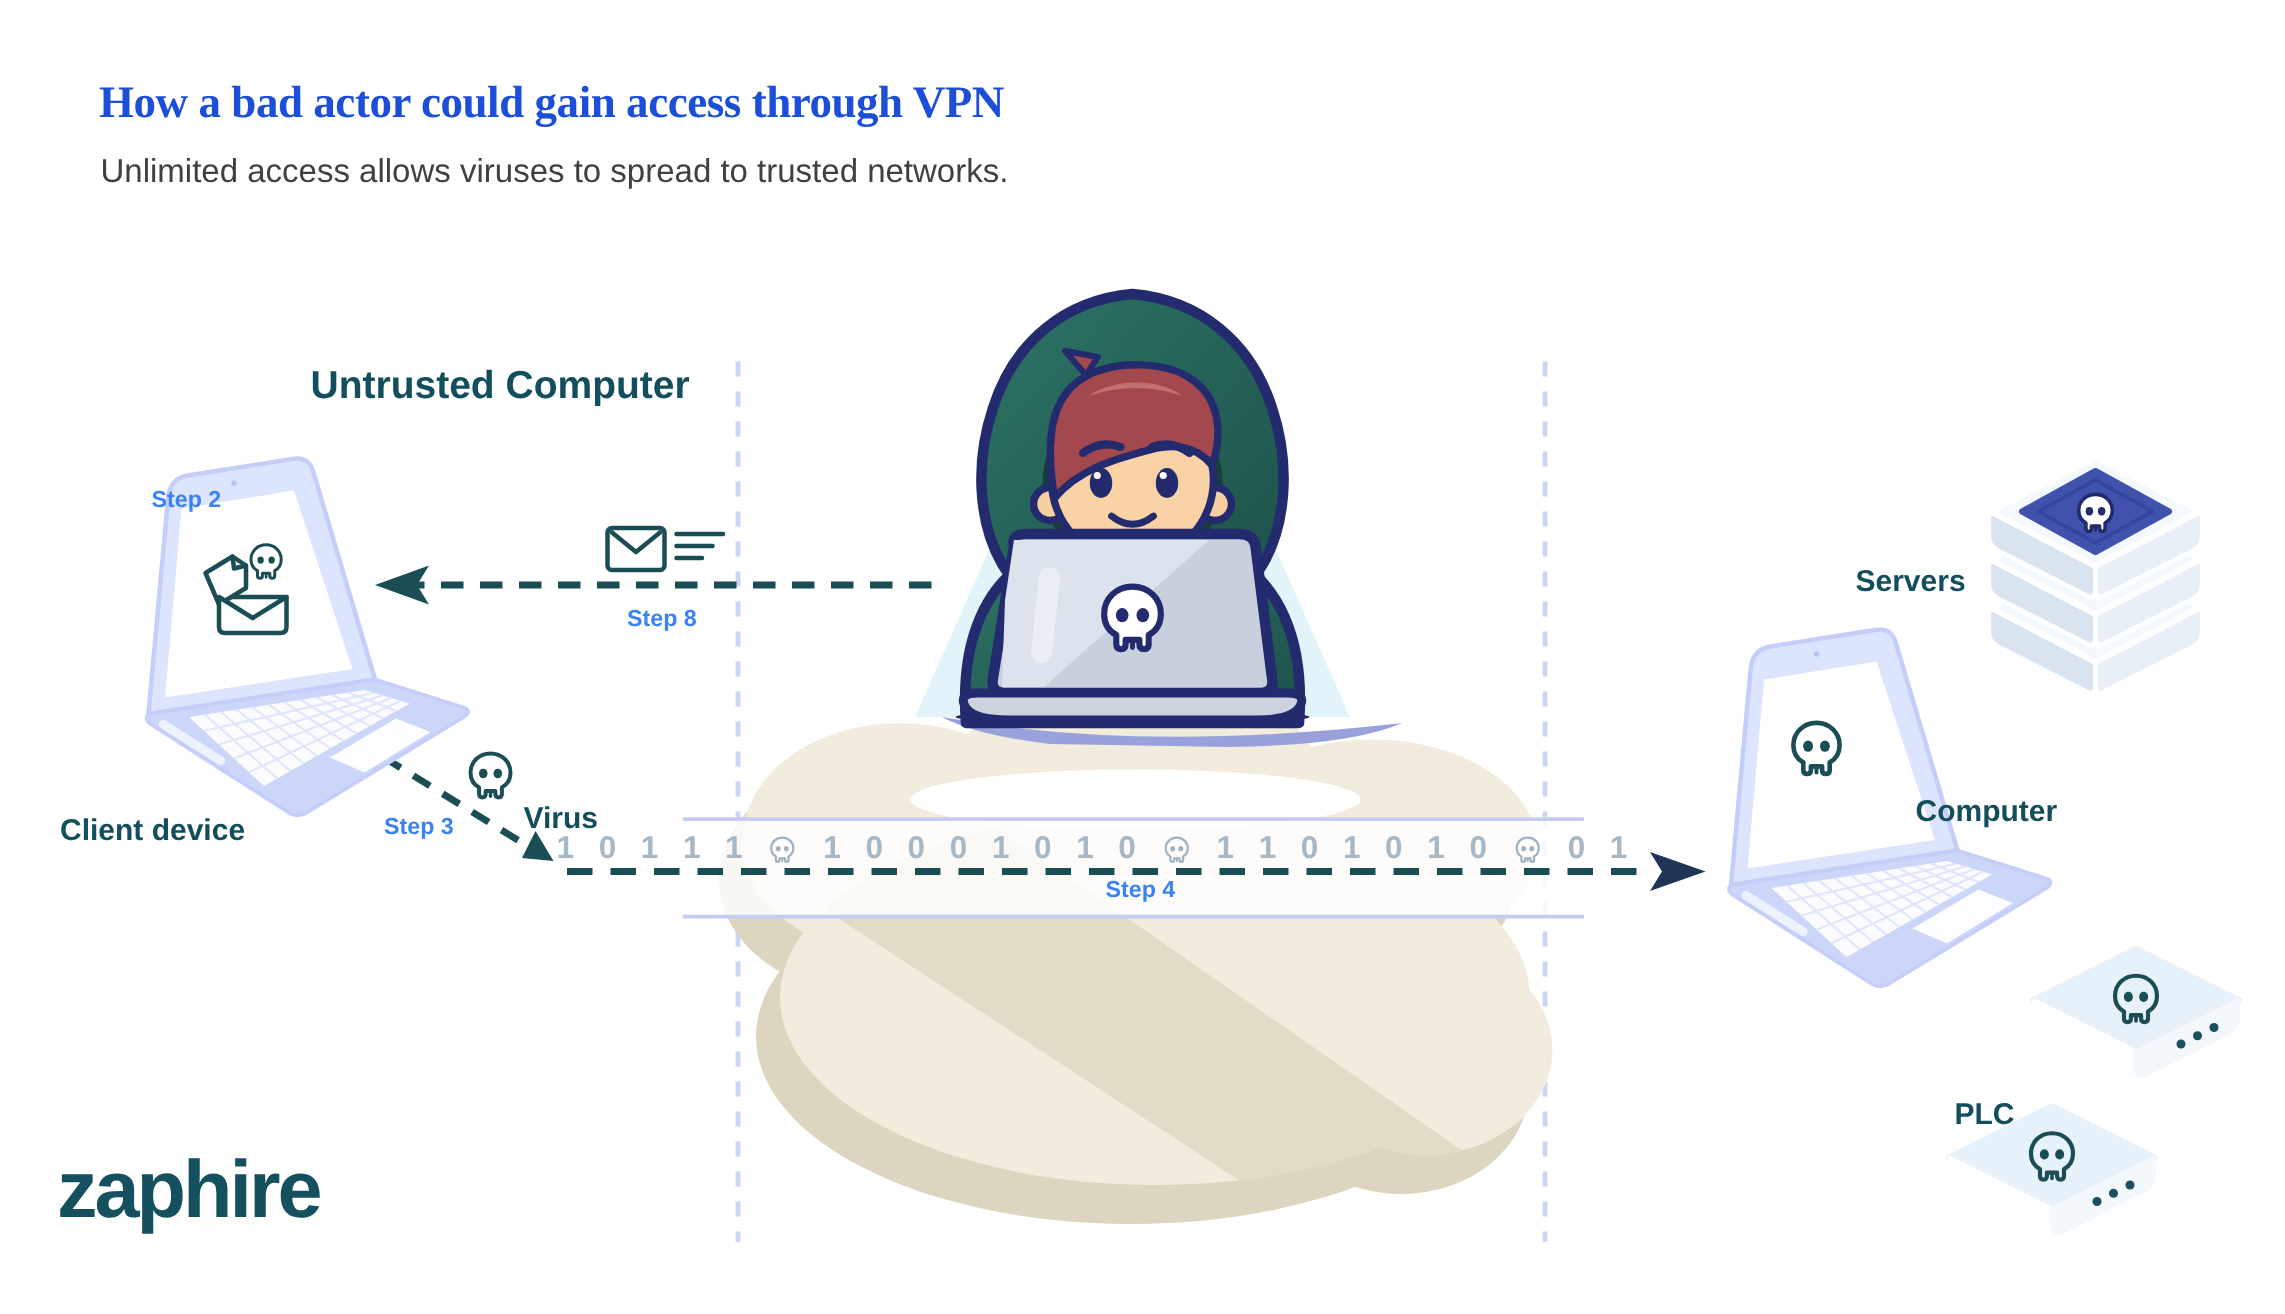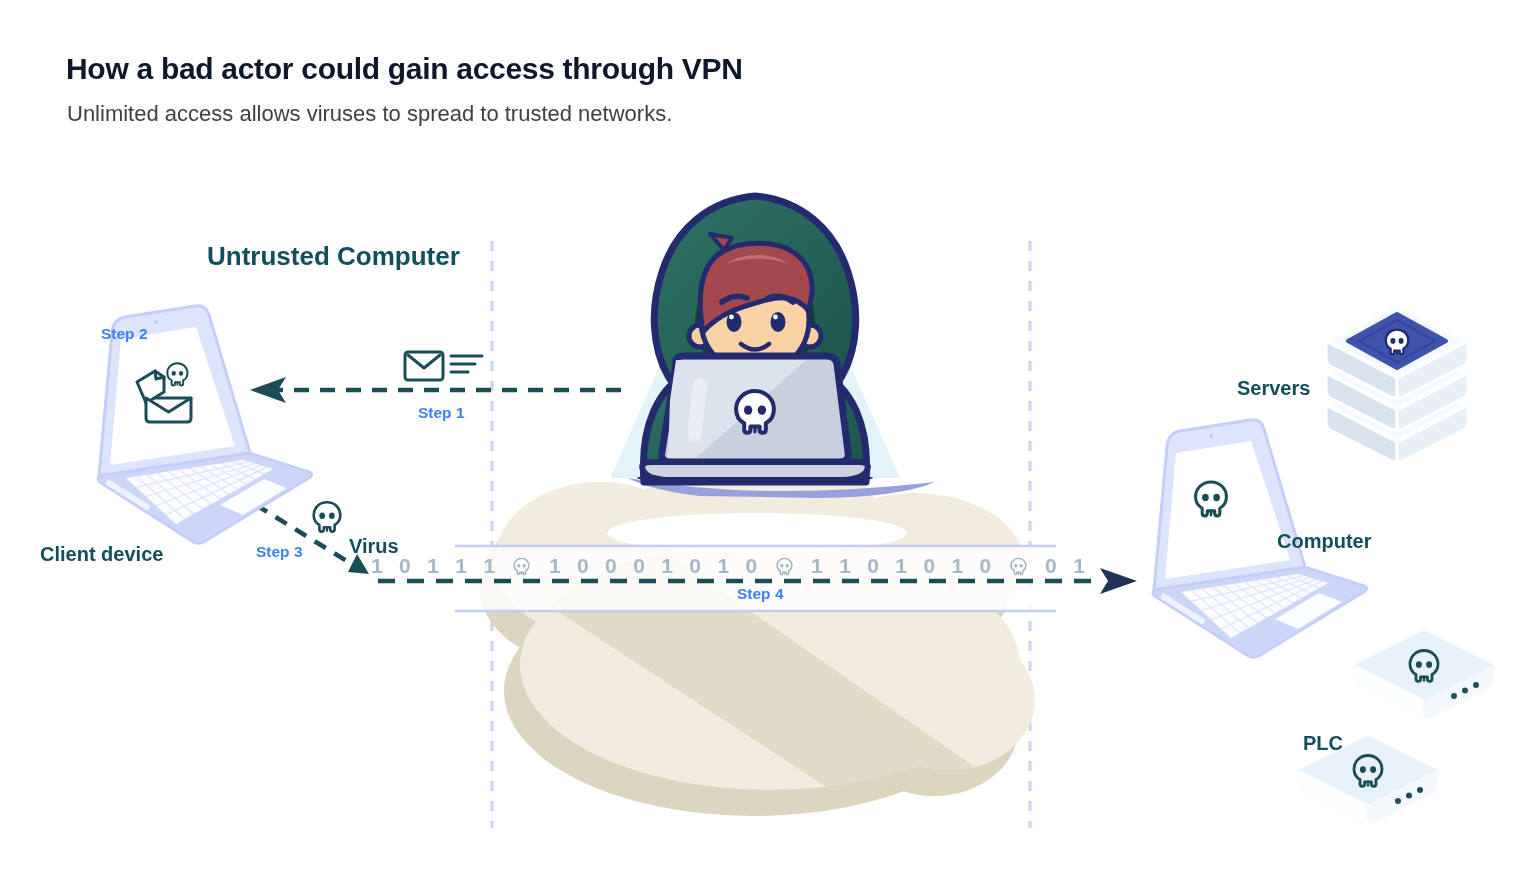--- a/index.html
+++ b/index.html
@@ -1,21 +1,21 @@
 <!DOCTYPE html>
 <html><head>
 <meta charset="utf-8">
 <style>
   html,body{margin:0;padding:0;background:#ffffff;}
   #stage{position:relative;width:1523px;height:876px;background:#ffffff;overflow:hidden;
          font-family:"Liberation Sans",sans-serif;}
   #art{position:absolute;left:0;top:0;z-index:0;}
   .lbl{position:absolute;z-index:2;color:#134e5d;white-space:nowrap;line-height:1.1;
        font-family:"Liberation Sans",sans-serif;}
-  .title{font-size:30px;font-weight:800;letter-spacing:-0.3px;color:#0f172a;}
+  .title{font-size:30px;font-weight:800;letter-spacing:-0.3px;color:#1d4ed8;font-family:Liberation Serif, serif;}
   .subtitle{font-size:22px;font-weight:400;color:#404040;}
   .nethead{font-size:26px;font-weight:800;color:#134e5d;}
   .steplbl{font-size:15.5px;font-weight:600;color:#3b82f6;}
   .devlbl{font-size:20px;font-weight:800;color:#134e5d;margin-top:28px;}
   .logo{font-size:54px;font-weight:800;letter-spacing:-2px;color:#14505e;}
   .binrow{position:absolute;left:371px;top:552px;width:714px;height:28px;z-index:2;
           display:flex;justify-content:space-between;align-items:center;}
   .bit{font-size:21px;font-weight:700;color:#a6b7c6;}
   .mini-skull{color:#9db3c0;display:block;}
   #defs-holder{position:absolute;width:0;height:0;overflow:hidden;}
@@ -210,28 +210,29 @@
         <circle cx="114" cy="60.5" r="3" fill="#1d4f5e"></circle>
         <circle cx="125" cy="55" r="3" fill="#1d4f5e"></circle>
     <use href="#skull-shape" xlink:href="#skull-shape" transform="translate(53,16)" style="color:#1b4d55"></use>
   </g>
 </svg>
 
 <div class="lbl title" style="left:66px;top:52px;">How a bad actor could gain access through VPN</div>
 <div class="lbl subtitle" style="left:67px;top:102px;">Unlimited access allows viruses to spread to trusted networks.</div>
 <div class="lbl nethead" style="left:207px;top:242px;">Untrusted Computer</div>
 <div class="lbl steplbl" style="left:101px;top:325px;">Step 2</div>
-<div class="lbl steplbl" style="left:418px;top:404px;">Step 1</div>
+<div class="lbl steplbl" style="left:418px;top:404px;">Step 8</div>
 <div class="lbl steplbl" style="left:256px;top:543px;">Step 3</div>
 <div class="lbl steplbl" style="left:737px;top:585px;">Step 4</div>
 <div class="lbl devlbl" style="left:40px;top:515px;">Client device</div>
 <div class="lbl devlbl" style="left:349px;top:507px;">Virus</div>
 <div class="lbl devlbl" style="left:1237px;top:349px;">Servers</div>
 <div class="lbl devlbl" style="left:1277px;top:502px;">Computer</div>
 <div class="lbl devlbl" style="left:1303px;top:704px;text-align:center;">PLC</div>
+<div class="lbl logo" style="left:38px;top:764px;">zaphire</div>
 
 <div class="binrow">
       <span class="bit">1</span>
       <span class="bit">0</span>
       <span class="bit">1</span>
       <span class="bit">1</span>
       <span class="bit">1</span>
       <svg class="mini-skull" viewBox="0 0 40 40" width="21" height="21">
         <use href="#skull-shape" xlink:href="#skull-shape"></use>
       </svg>

